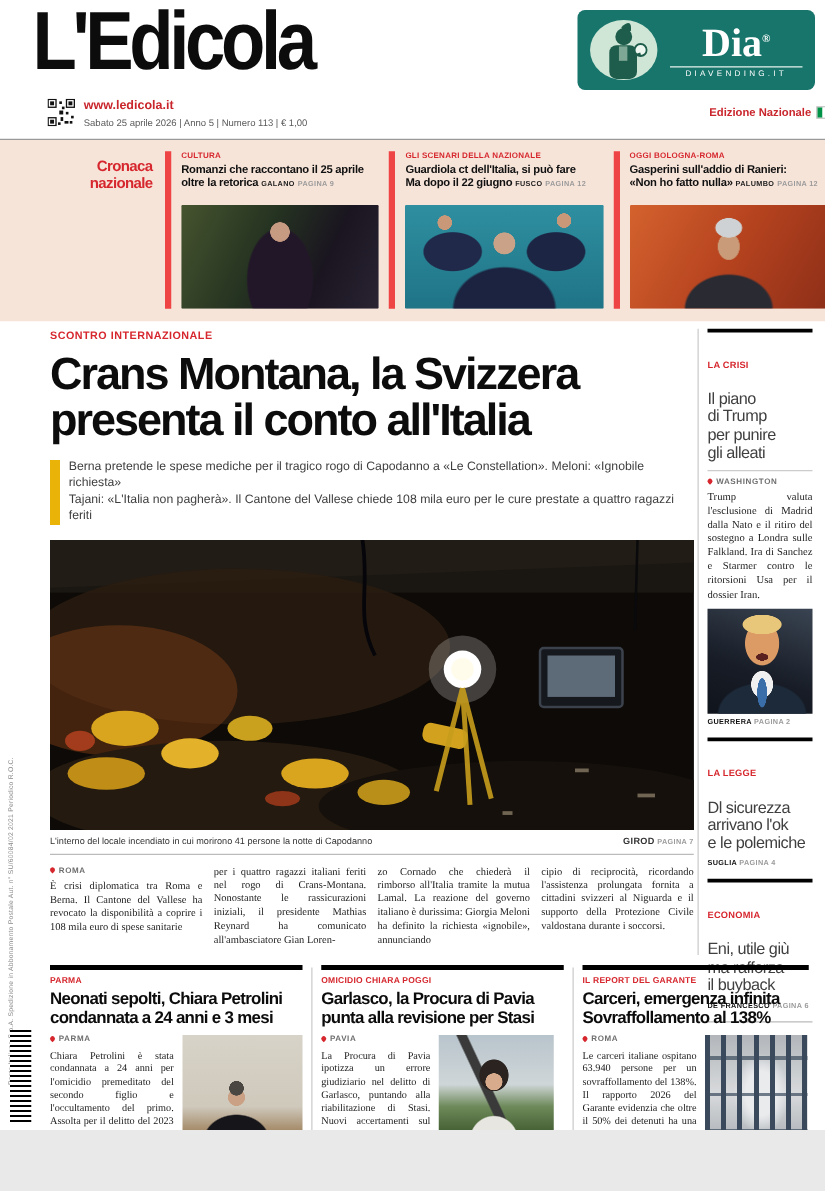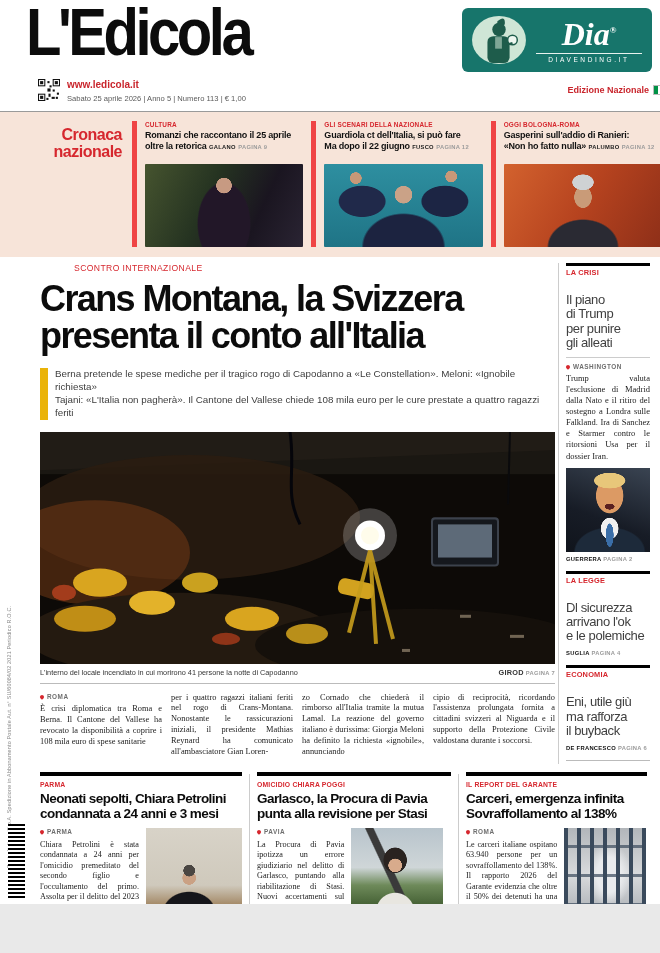--- a/index.html
+++ b/index.html
@@ -6,34 +6,34 @@
   .page{position:relative;width:660px;height:904px;background:#fff;margin:0 auto;overflow:hidden;
         font-family:"Liberation Sans",sans-serif;color:#111;padding-left:18px;}
   
   .masthead{position:absolute;top:0;left:0;right:0;height:111px;border-bottom:1px solid #9a9a9a;background:#fff;}
   .logo{position:absolute;left:26px;top:-4px;font-size:66px;font-weight:bold;letter-spacing:-4px;
         transform:scaleX(.88);transform-origin:left top;color:#0c0c0c;line-height:1.1;}
   .dia{position:absolute;left:462px;top:8px;width:190px;height:64px;background:#17756b;border-radius:6px;
        display:flex;align-items:center;padding:5px 10px 5px 7px;box-sizing:border-box;gap:7px;}
   .dia-oval{width:60px;height:52px;flex:none;}
   .dia-right{flex:1;color:#fff;text-align:center;}
-  .dia-name{font-family:"Liberation Serif",serif;font-size:32px;font-weight:bold;line-height:1;font-style:italic;}
+  .dia-name{font-family:"Liberation Serif",serif;font-size:32px;font-weight:bold;line-height:1;}
   .dia-name sup{font-size:9px;}
   .dia-tag{border-top:1px solid #e8f2ee;margin-top:3px;padding-top:2px;font-size:6.5px;letter-spacing:2.6px;}
   .qr{position:absolute;left:38px;top:79px;width:22px;height:22px;}
   .site{position:absolute;left:67px;top:79px;color:#c9252c;font-weight:bold;font-size:10px;}
   .issue{position:absolute;left:67px;top:94px;font-size:7.6px;color:#5a5a5a;}
   .edition{position:absolute;right:10px;top:85px;font-size:9px;color:#c9252c;font-weight:bold;display:flex;align-items:center;gap:4px;}
   .flag{display:inline-flex;width:13px;height:8px;border:0.5px solid #bbb;}
   .flag span{flex:1;}
   
   .strip{position:absolute;top:112px;left:0;right:0;height:145px;background:#f7e4d9;display:flex;
          padding:9px 8px 10px 6px;box-sizing:border-box;}
   .strip-section{width:116px;flex:none;padding:6px 10px 0 0;text-align:right;color:#d6272e;font-weight:bold;
-         font-size:16px;line-height:1.05;letter-spacing:-.5px;white-space:pre-line;}
+         font-size:12px;line-height:1.05;letter-spacing:-.5px;white-space:pre-line;}
   .strip-item{flex:1;border-left:5px solid #ef4444;padding:0 8px;display:flex;flex-direction:column;box-sizing:border-box;}
   .kicker{color:#d6272e;font-weight:bold;font-size:6.4px;letter-spacing:.2px;}
   .strip-title{font-size:9px;font-weight:bold;line-height:1.18;letter-spacing:-.2px;margin-top:2px;white-space:pre-line;}
   .by{font-size:5.8px;font-weight:bold;color:#222;letter-spacing:.3px;}
   .pageref{font-family:"Liberation Sans",sans-serif;font-size:5.8px;color:#9b9b9b;font-weight:bold;letter-spacing:.3px;}
   .strip-photo{margin-top:auto;height:83px;border-radius:1px;}
   .photo1{background:
     radial-gradient(circle 8px at 50% 26%, #c79a82 95%, transparent),
     radial-gradient(ellipse 27px 42px at 50% 72%, #221728 95%, transparent),
     linear-gradient(115deg,#46542f,#253321 40%,#1a1520 70%,#2a2433);}
@@ -45,42 +45,42 @@
     radial-gradient(ellipse 24px 16px at 76% 45%, #1c2544 95%, transparent),
     radial-gradient(ellipse 42px 34px at 50% 100%, #1c2340 95%, transparent),
     linear-gradient(#2e8fa0,#1f7486);}
   .photo3{background:
     radial-gradient(ellipse 11px 8px at 50% 22%, #cfd2d4 95%, transparent),
     radial-gradient(ellipse 9px 11px at 50% 40%, #c99b78 95%, transparent),
     radial-gradient(ellipse 36px 28px at 50% 100%, #2a2a33 95%, transparent),
     linear-gradient(120deg,#d3622e,#b6431f 50%,#8e2f18);}
   
   .lead{position:absolute;left:40px;top:263px;width:515px;}
-  .lead-kicker{font-size:8.6px;color:#d6272e;font-weight:normal;letter-spacing:.4px;margin-left:34px;}
+  .lead-kicker{font-size:8.6px;color:#d6272e;font-weight:bold;letter-spacing:.4px;}
   .lead-headline{font-size:36px;font-weight:bold;letter-spacing:-1.6px;line-height:1.04;margin-top:7px;
                  white-space:pre-line;color:#0c0c0c;}
   .standfirst{margin-top:13px;font-size:9.8px;color:#3e3e3e;line-height:1.32;border-left:8px solid #eab308;
               padding-left:7px;white-space:pre-line;}
   .lead-photo{margin-top:12px;height:232px;background:#000;}
   .lead-photo svg{display:block;width:100%;height:100%;}
   .lead-caption-row{display:flex;justify-content:space-between;margin-top:4px;font-size:7.3px;color:#333;}
   .credit b{font-size:7.3px;letter-spacing:.3px;}
   .lead-rule{border-top:1px solid #bbb;margin-top:6px;}
   .lead-cols{display:flex;gap:9px;margin-top:9px;font-family:"Liberation Serif",serif;font-size:8.4px;
              line-height:1.3;text-align:justify;color:#1c1c1c;min-height:92px;}
   .lead-col{flex:1;}
   .dateline{font-family:"Liberation Sans",sans-serif;font-size:6.4px;color:#6e6e6e;font-weight:bold;
             letter-spacing:.5px;margin-bottom:3px;}
   .pin{display:inline-block;width:4px;height:4px;background:#d6272e;border-radius:50% 50% 50% 0;
        transform:rotate(-45deg);margin-right:3px;}
   
   .vdiv{position:absolute;left:558px;top:263px;height:501px;width:1px;background:#ccc;}
   .rail{position:absolute;left:566px;top:263px;width:84px;}
   .rail-bar{height:3px;background:#000;}
-  .rail-kicker{color:#d6272e;font-weight:bold;font-size:7.4px;letter-spacing:.2px;margin-top:2px;}
+  .rail-kicker{color:#d6272e;font-weight:bold;font-size:7.4px;letter-spacing:.2px;margin-top:21px;}
   .rail-headline{font-size:13px;font-weight:normal;line-height:1.1;letter-spacing:-.4px;margin-top:16px;white-space:pre-line;color:#404040;}
   .rail-dateline{margin-top:7px;padding-top:5px;border-top:1px solid #ccc;}
   .rail-body{font-family:"Liberation Serif",serif;font-size:8.5px;line-height:1.3;text-align:justify;margin-top:1px;color:#1c1c1c;}
   .rail-photo{margin-top:6px;height:84px;background:
     radial-gradient(ellipse 5px 3px at 52% 46%, #5a2020 95%, transparent),
     radial-gradient(ellipse 16px 8px at 52% 15%, #e8c77a 95%, transparent),
     radial-gradient(ellipse 14px 18px at 52% 33%, #dc9a64 95%, transparent),
     radial-gradient(ellipse 4px 12px at 52% 80%, #3a6ea8 95%, transparent),
     radial-gradient(ellipse 9px 11px at 52% 72%, #f0f0f0 95%, transparent),
     radial-gradient(ellipse 36px 25px at 52% 100%, #1d2a3a 95%, transparent),

